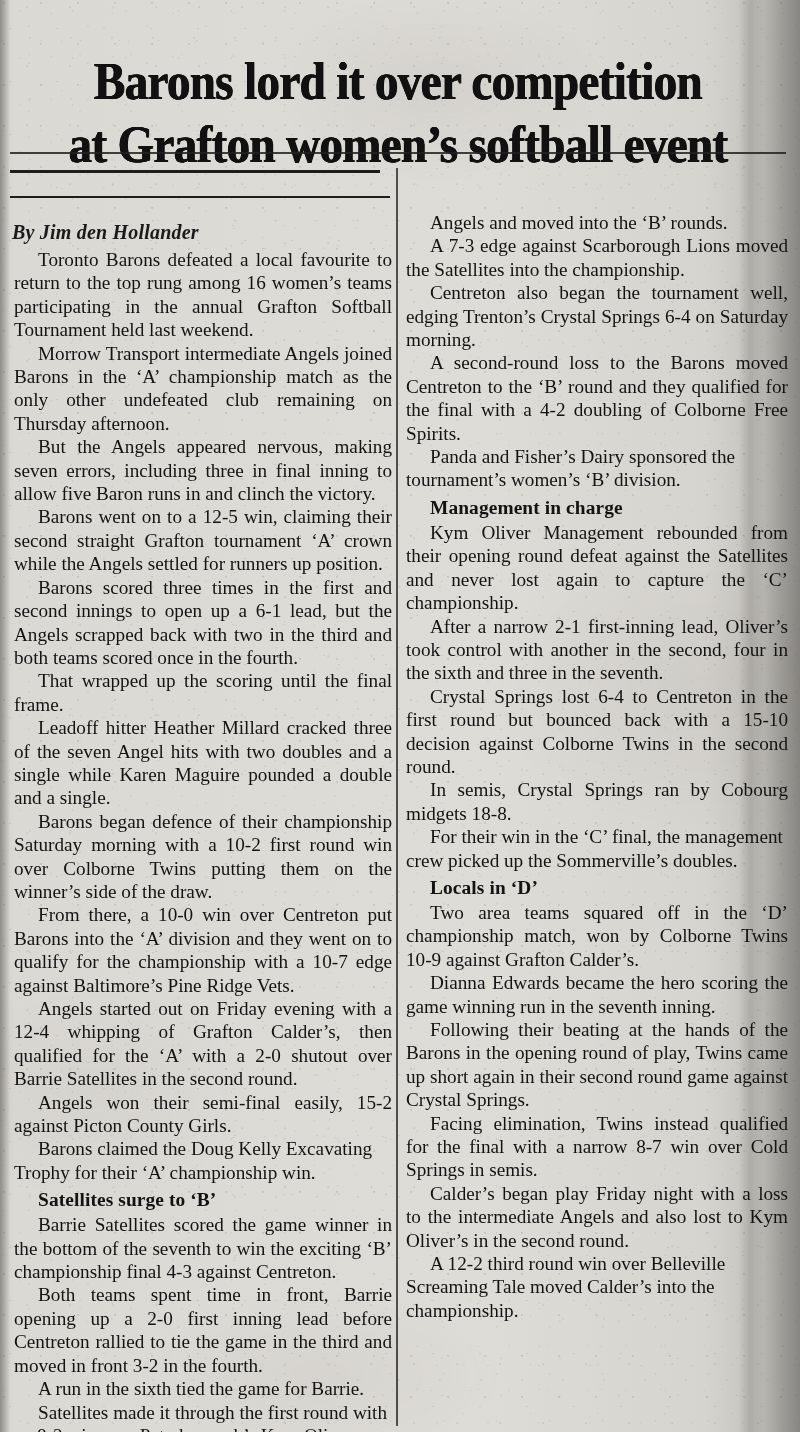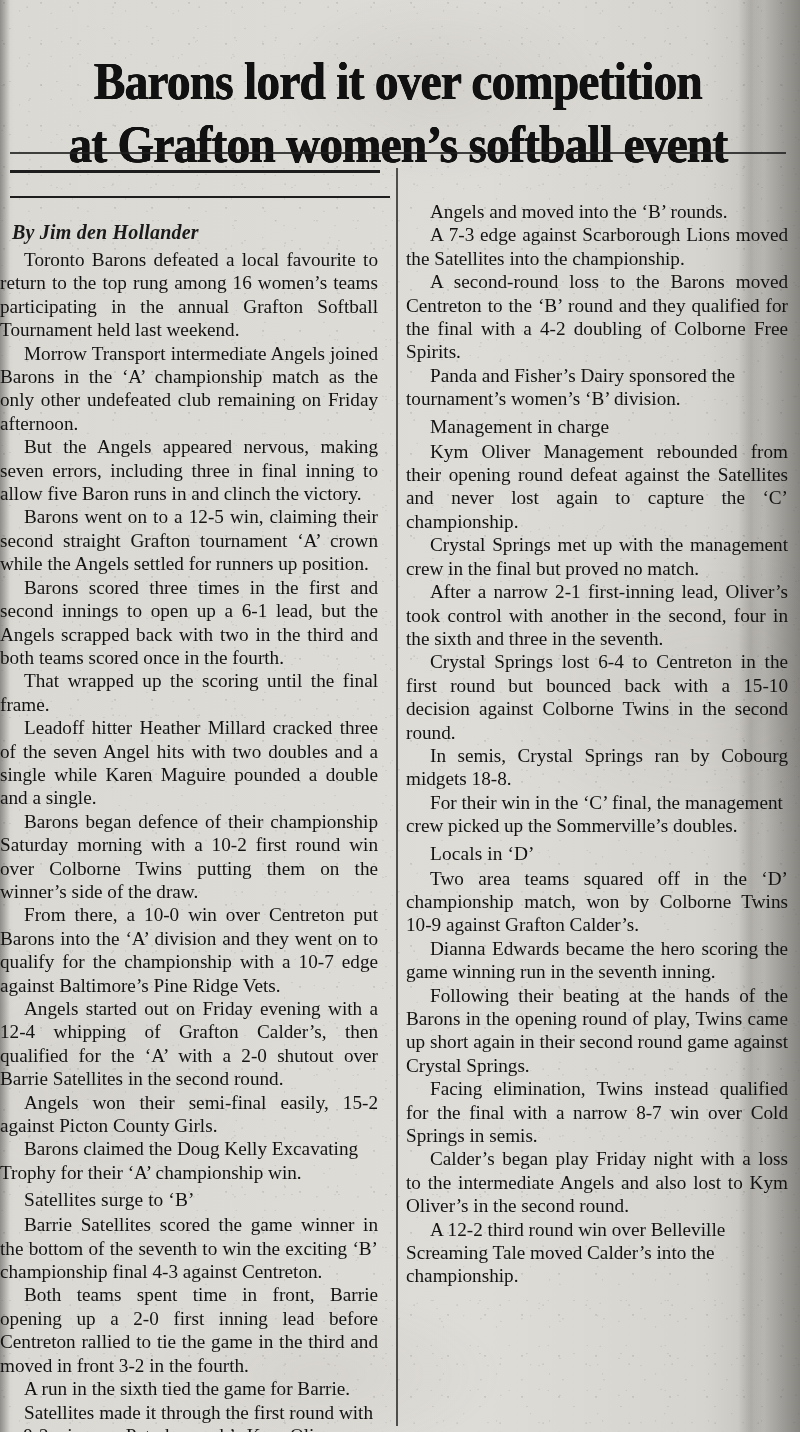--- a/index.html
+++ b/index.html
@@ -149,35 +149,35 @@
     top: 200px;
     bottom: 0;
     overflow: hidden;
     font-size: 19.2px;
     line-height: 23.4px;
     text-align: justify;
     text-justify: inter-word;
     hyphens: none;
     color: #131313;
   }
-  .col-1 { left: 0;  width: 378px; }
-  .col-2 { left: 406px; width: 382px; top: 152px; }
+  .col-1 { left: 14px;  width: 378px; }
+  .col-2 { left: 406px; width: 382px; top: 163px; }
 
   .col p {
     margin: 0;
     text-indent: 24px;
     text-align: justify;
   }
   .col p:last-child { text-align: left; }
 
   .subhead {
     margin: 0;
     text-indent: 0;
     text-align: center;
-    font-weight: 400;
+    font-weight: 700;
     font-size: 19.4px;
     line-height: 26px;
     padding-top: 3px;
     letter-spacing: .1px;
   }
 
   
   .col, .byline { text-rendering: optimizeLegibility; margin-top: 48px; }
 </style>
 </head>
@@ -201,21 +201,21 @@
 
     <div class="rule-top"></div>
     <div class="rule-byline-top"></div>
     <div class="byline">By Jim den Hollander</div>
     <div class="rule-byline-bottom"></div>
     <div class="col-divider"></div>
 
     <div class="col col-1">
       <div>
           <p>Toronto Barons defeated a local favourite to return to the top rung among 16 women’s teams participating in the annual Grafton Softball Tournament held last weekend.</p>
-          <p>Morrow Transport intermediate Angels joined Barons in the ‘A’ championship match as the only other undefeated club remaining on Friday afternoon.</p>
+          <p>Morrow Transport intermediate Angels joined Barons in the ‘A’ championship match as the only other undefeated club remaining on Thursday afternoon.</p>
           <p>But the Angels appeared nervous, making seven errors, including three in final inning to allow five Baron runs in and clinch the victory.</p>
           <p>Barons went on to a 12-5 win, claiming their second straight Grafton tournament ‘A’ crown while the Angels settled for runners up position.</p>
           <p>Barons scored three times in the first and second innings to open up a 6-1 lead, but the Angels scrapped back with two in the third and both teams scored once in the fourth.</p>
           <p>That wrapped up the scoring until the final frame.</p>
           <p>Leadoff hitter Heather Millard cracked three of the seven Angel hits with two doubles and a single while Karen Maguire pounded a double and a single.</p>
           <p>Barons began defence of their championship Saturday morning with a 10-2 first round win over Colborne Twins putting them on the winner’s side of the draw.</p>
           <p>From there, a 10-0 win over Centreton put Barons into the ‘A’ division and they went on to qualify for the championship with a 10-7 edge against Baltimore’s Pine Ridge Vets.</p>
           <p>Angels started out on Friday evening with a 12-4 whipping of Grafton Calder’s, then qualified for the ‘A’ with a 2-0 shutout over Barrie Satellites in the second round.</p>
           <p>Angels won their semi-final easily, 15-2 against Picton County Girls.</p>
           <p>Barons claimed the Doug Kelly Excavating Trophy for their ‘A’ championship win.</p>
@@ -226,27 +226,27 @@
           <p>Both teams spent time in front, Barrie opening up a 2-0 first inning lead before Centreton rallied to tie the game in the third and moved in front 3-2 in the fourth.</p>
           <p>A run in the sixth tied the game for Barrie.</p>
           <p>Satellites made it through the first round with an 8-2 win over Peterborough’s Kym Oliver Management but then fell to the intermediate</p>
         </div>
     </div>
 
     <div class="col col-2">
       <div>
           <p>Angels and moved into the ‘B’ rounds.</p>
           <p>A 7-3 edge against Scarborough Lions moved the Satellites into the championship.</p>
+          <p>Centreton also began the tournament well, edging Trenton’s Crystal Springs 6-4 on Saturday morning.</p>
           <p>A second-round loss to the Barons moved Centreton to the ‘B’ round and they qualified for the final with a 4-2 doubling of Colborne Free Spirits.</p>
           <p>Panda and Fisher’s Dairy sponsored the tournament’s women’s ‘B’ division.</p>
         </div>
       <p class="subhead">Management in charge</p>
       <div>
           <p>Kym Oliver Management rebounded from their opening round defeat against the Satellites and never lost again to capture the ‘C’ championship.</p>
-          <p>Crystal Springs met up with the management crew in the final but proved no match.</p>
           <p>After a narrow 2-1 first-inning lead, Oliver’s took control with another in the second, four in the sixth and three in the seventh.</p>
           <p>Crystal Springs lost 6-4 to Centreton in the first round but bounced back with a 15-10 decision against Colborne Twins in the second round.</p>
           <p>In semis, Crystal Springs ran by Cobourg midgets 18-8.</p>
           <p>For their win in the ‘C’ final, the management crew picked up the Sommerville’s doubles.</p>
         </div>
       <p class="subhead">Locals in ‘D’</p>
       <div>
           <p>Two area teams squared off in the ‘D’ championship match, won by Colborne Twins 10-9 against Grafton Calder’s.</p>
           <p>Dianna Edwards became the hero scoring the game winning run in the seventh inning.</p>
           <p>Following their beating at the hands of the Barons in the opening round of play, Twins came up short again in their second round game against Crystal Springs.</p>

